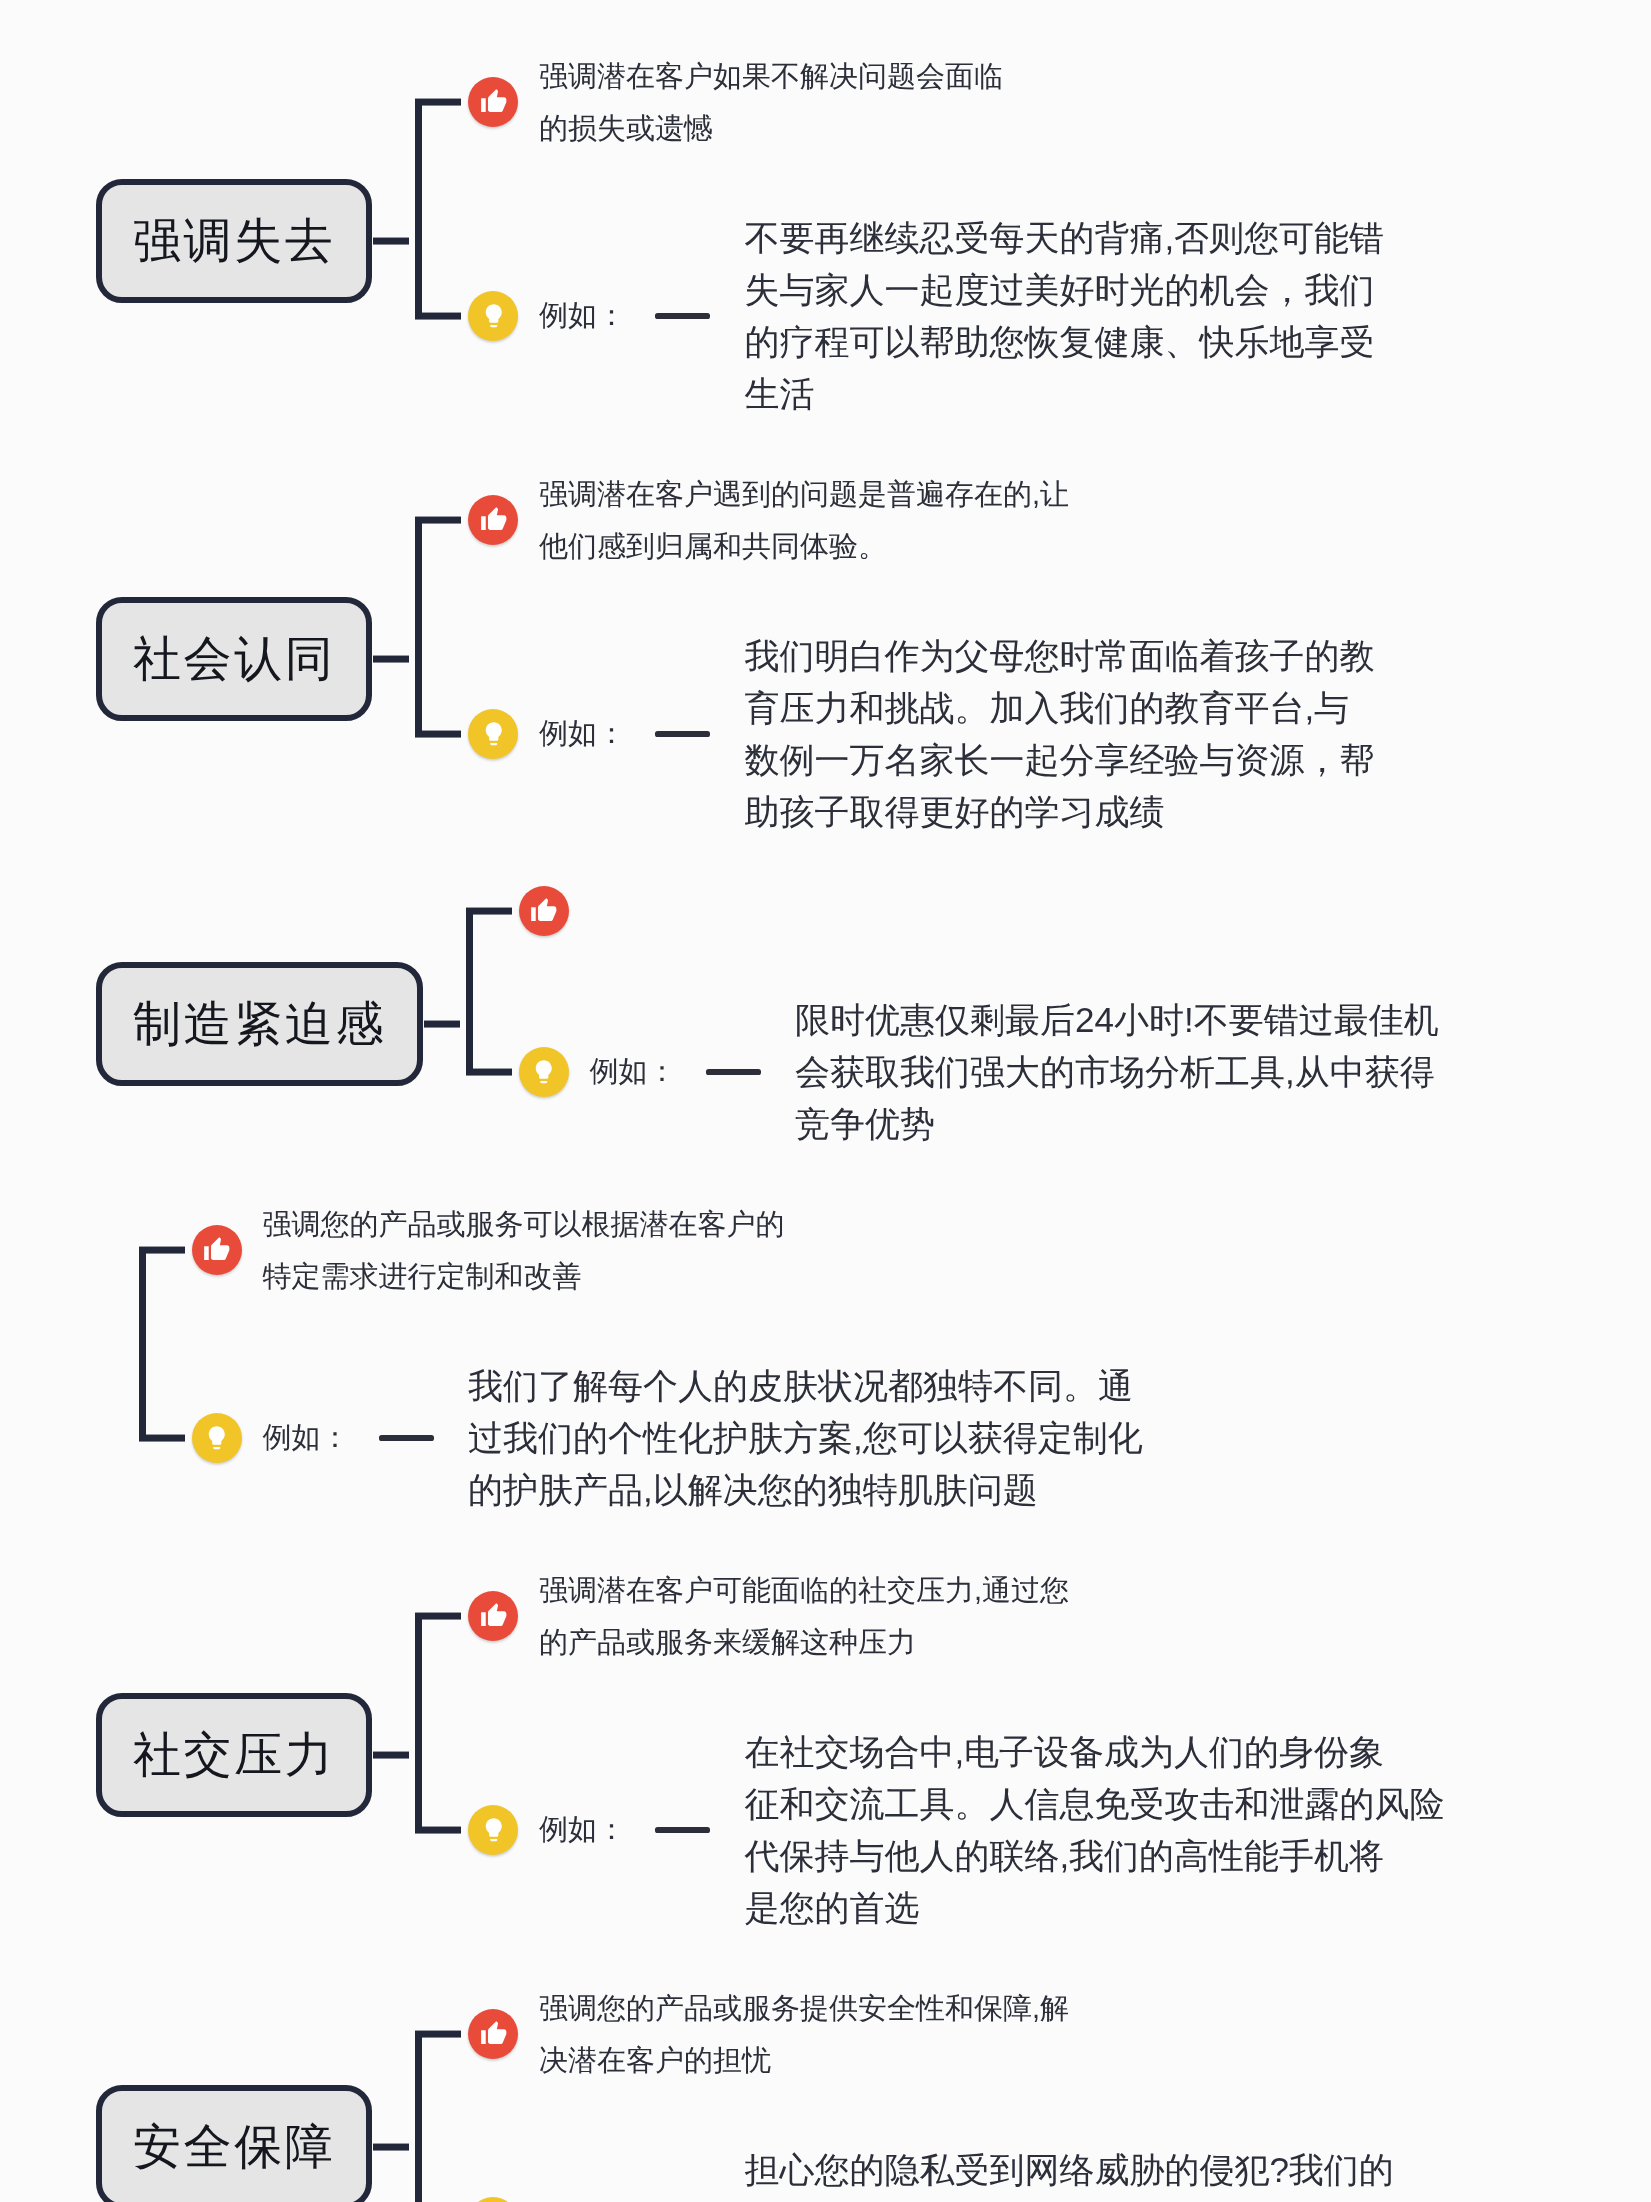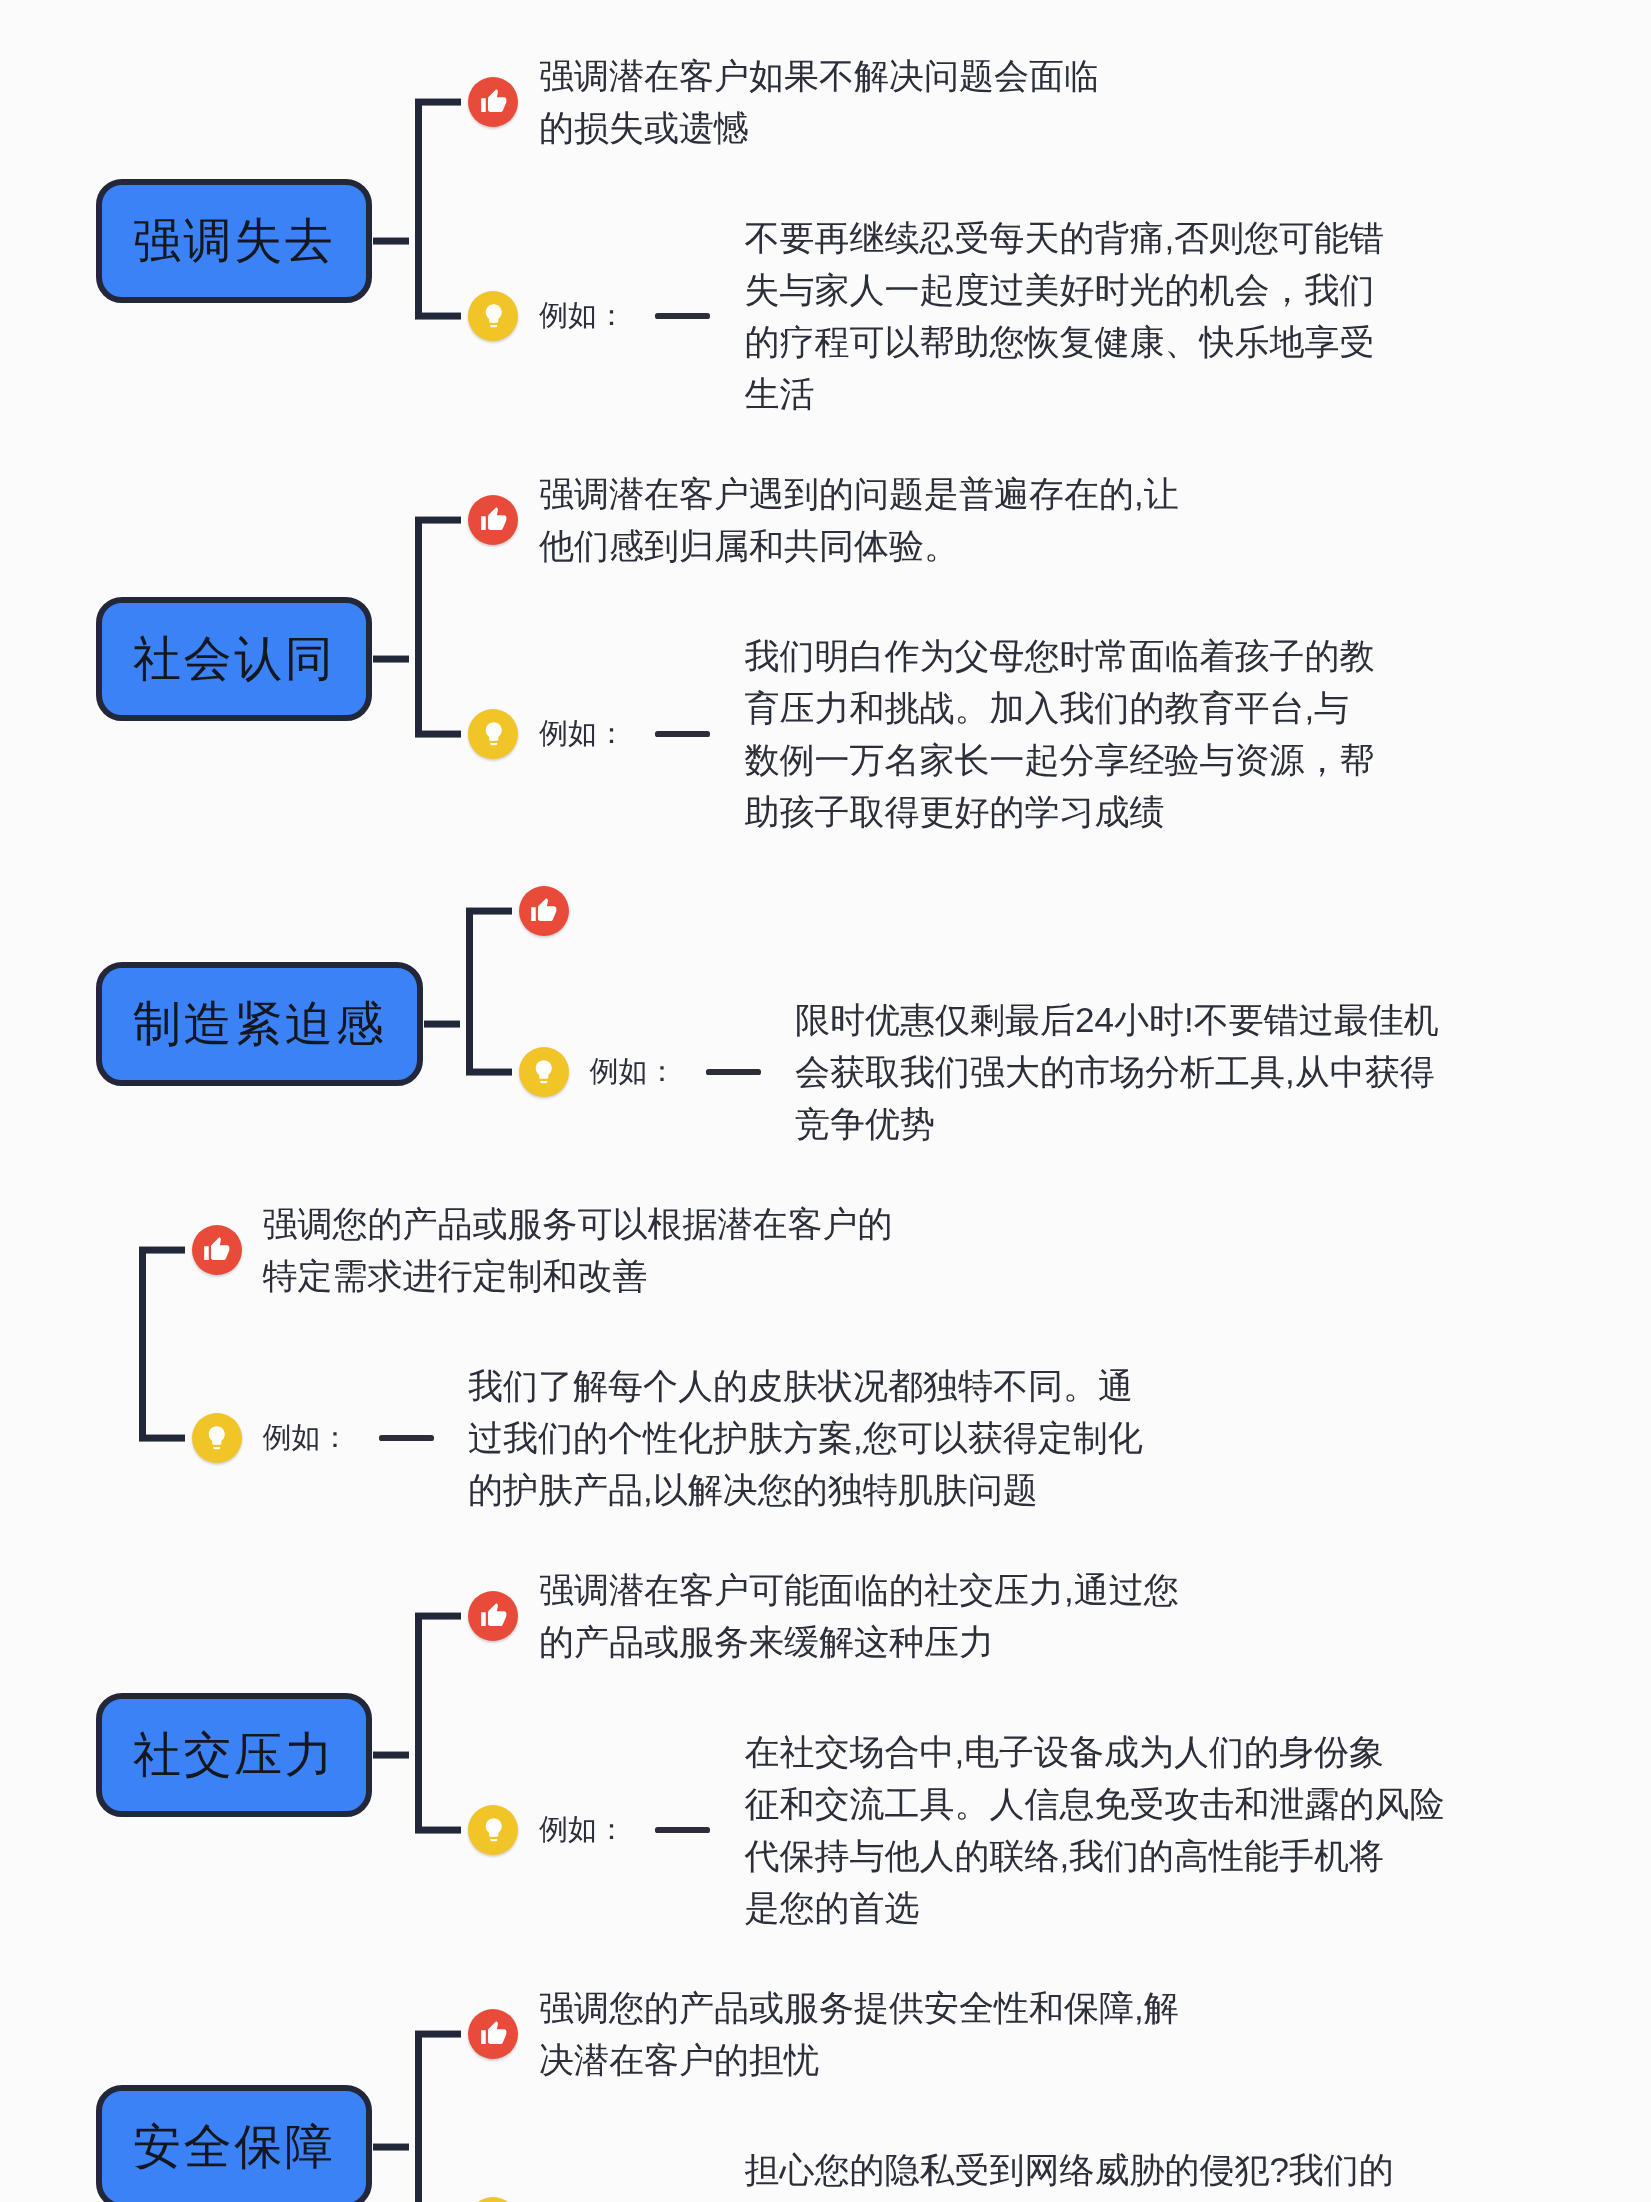--- a/index.html
+++ b/index.html
@@ -8,21 +8,21 @@
     background:#fbfbfb;
     font-family:"Liberation Sans","DejaVu Sans",sans-serif;
     padding:50px 0 0 96px;
     overflow:hidden;
   }
   .group { display:flex; align-items:center; margin-bottom:36px; }
 
   .title-box {
     flex:none; position:relative;
     border:6.9px solid #23273a; border-radius:26px;
-    background:#3b82f6; color:#15171f;
+    background:#e5e5e5; color:#15171f;
     font-size:48px; letter-spacing:2.6px;
     padding:24px 31px;
   }
   .title-box::after {
     content:""; position:absolute; right:-43px; top:50%;
     transform:translateY(-50%);
     width:36px; height:6.9px; background:#23273a;
   }
 
   .branches { margin-left:43px; display:flex; flex-direction:column; gap:46px; }
@@ -41,21 +41,21 @@
 
   .icon {
     width:50px; height:50px; border-radius:50%; flex:none;
     display:flex; align-items:center; justify-content:center;
     box-shadow:0 1.7px 2.6px rgba(0,0,0,.18);
   }
   .icon svg { width:27.5px; height:27.5px; fill:#ffffff; }
   .icon-red { background:#e94b3a; }
   .icon-yellow { background:#f1c428; }
 
-  .point-text { margin:0 0 0 20.6px; font-size:35px; line-height:52px; color:#2c2f3a; white-space:pre-line; }
+  .point-text { margin:0 0 0 20.6px; font-size:29px; line-height:52px; color:#2c2f3a; white-space:pre-line; }
   .example-label { margin-left:20.6px; font-size:29px; color:#2c2f3a; flex:none; }
   .dash { width:55px; height:6px; border-radius:2.6px; background:#2c2f3a; margin:0 22.4px 0 29px; flex:none; }
   .example-text { margin:12px; font-size:35px; line-height:52px; color:#2c2f3a; white-space:pre-line; }
 </style>
 </head>
 <body>
 
 <div>
 
   <div class="group">

